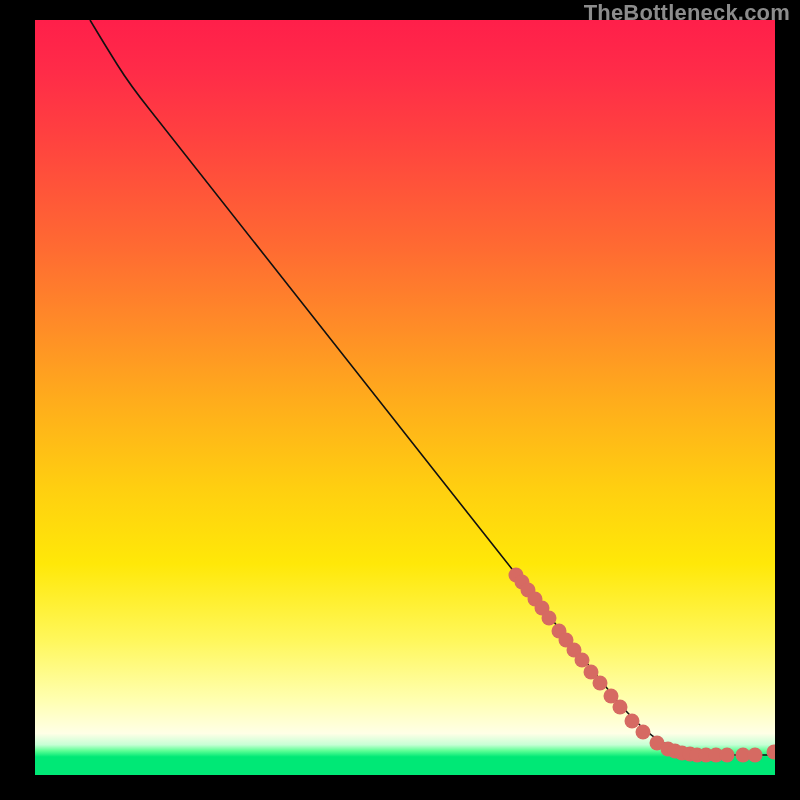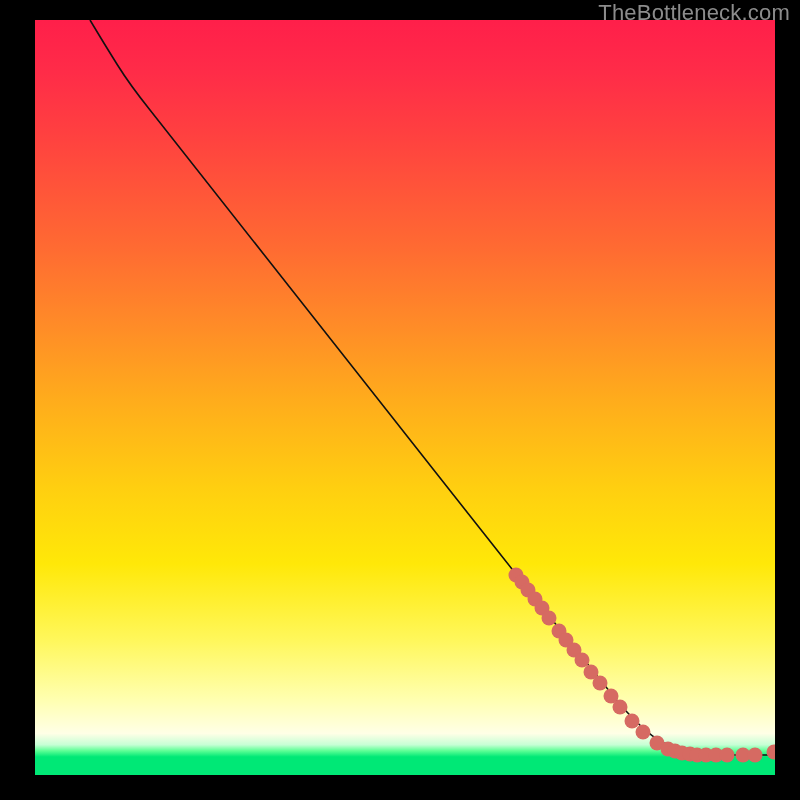--- a/index.html
+++ b/index.html
@@ -49,21 +49,21 @@
       #00e876 100%
     );
   }
   .watermark {
     position: absolute;
     top: 0px;
     right: 10px;
     color: #8c8c8c;
     font-size: 22px;
     letter-spacing: 0.2px;
-    font-weight: 400;
+    font-weight: 700;
     user-select: none;
   }
   svg.curve {
     position: absolute;
     inset: 0;
     width: 100%;
     height: 100%;
   }
   .curve path {
     fill: none;

